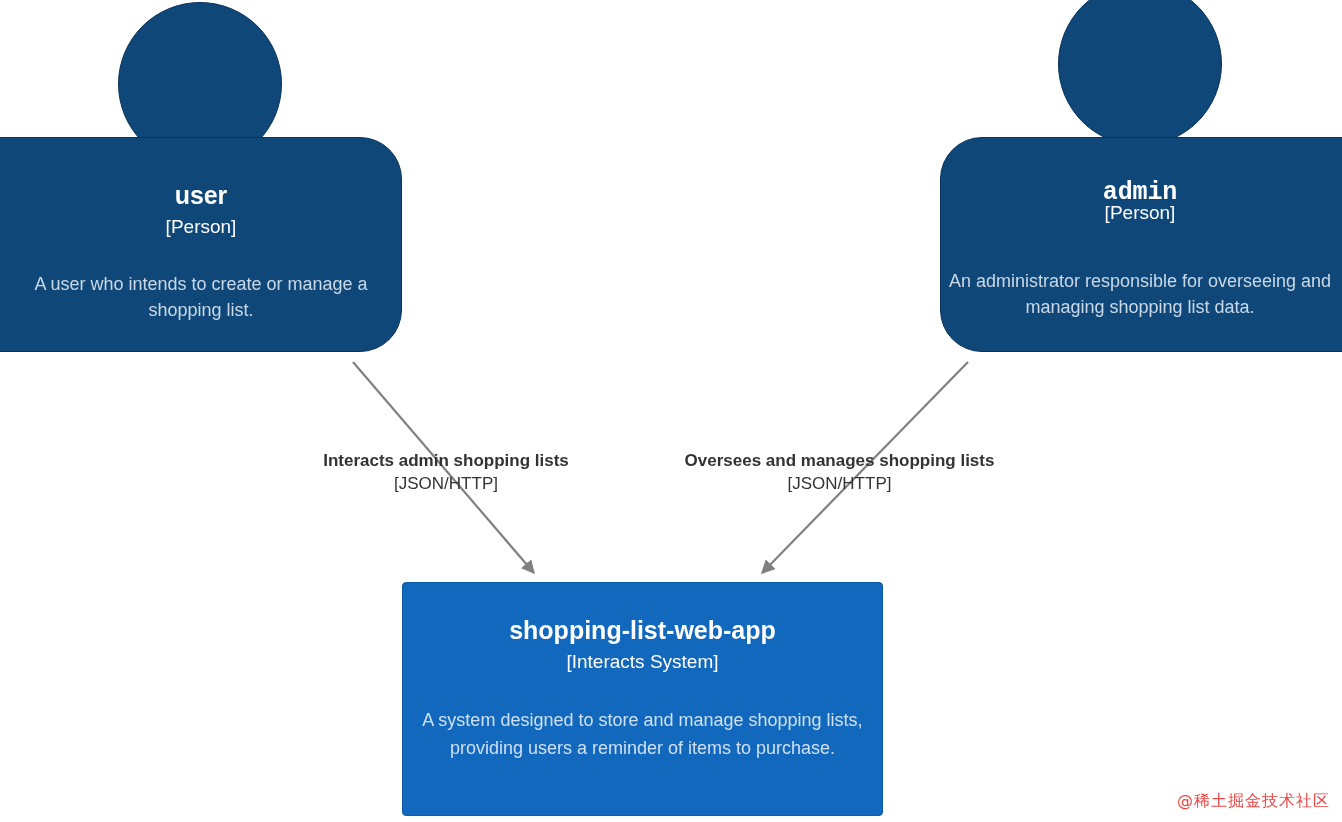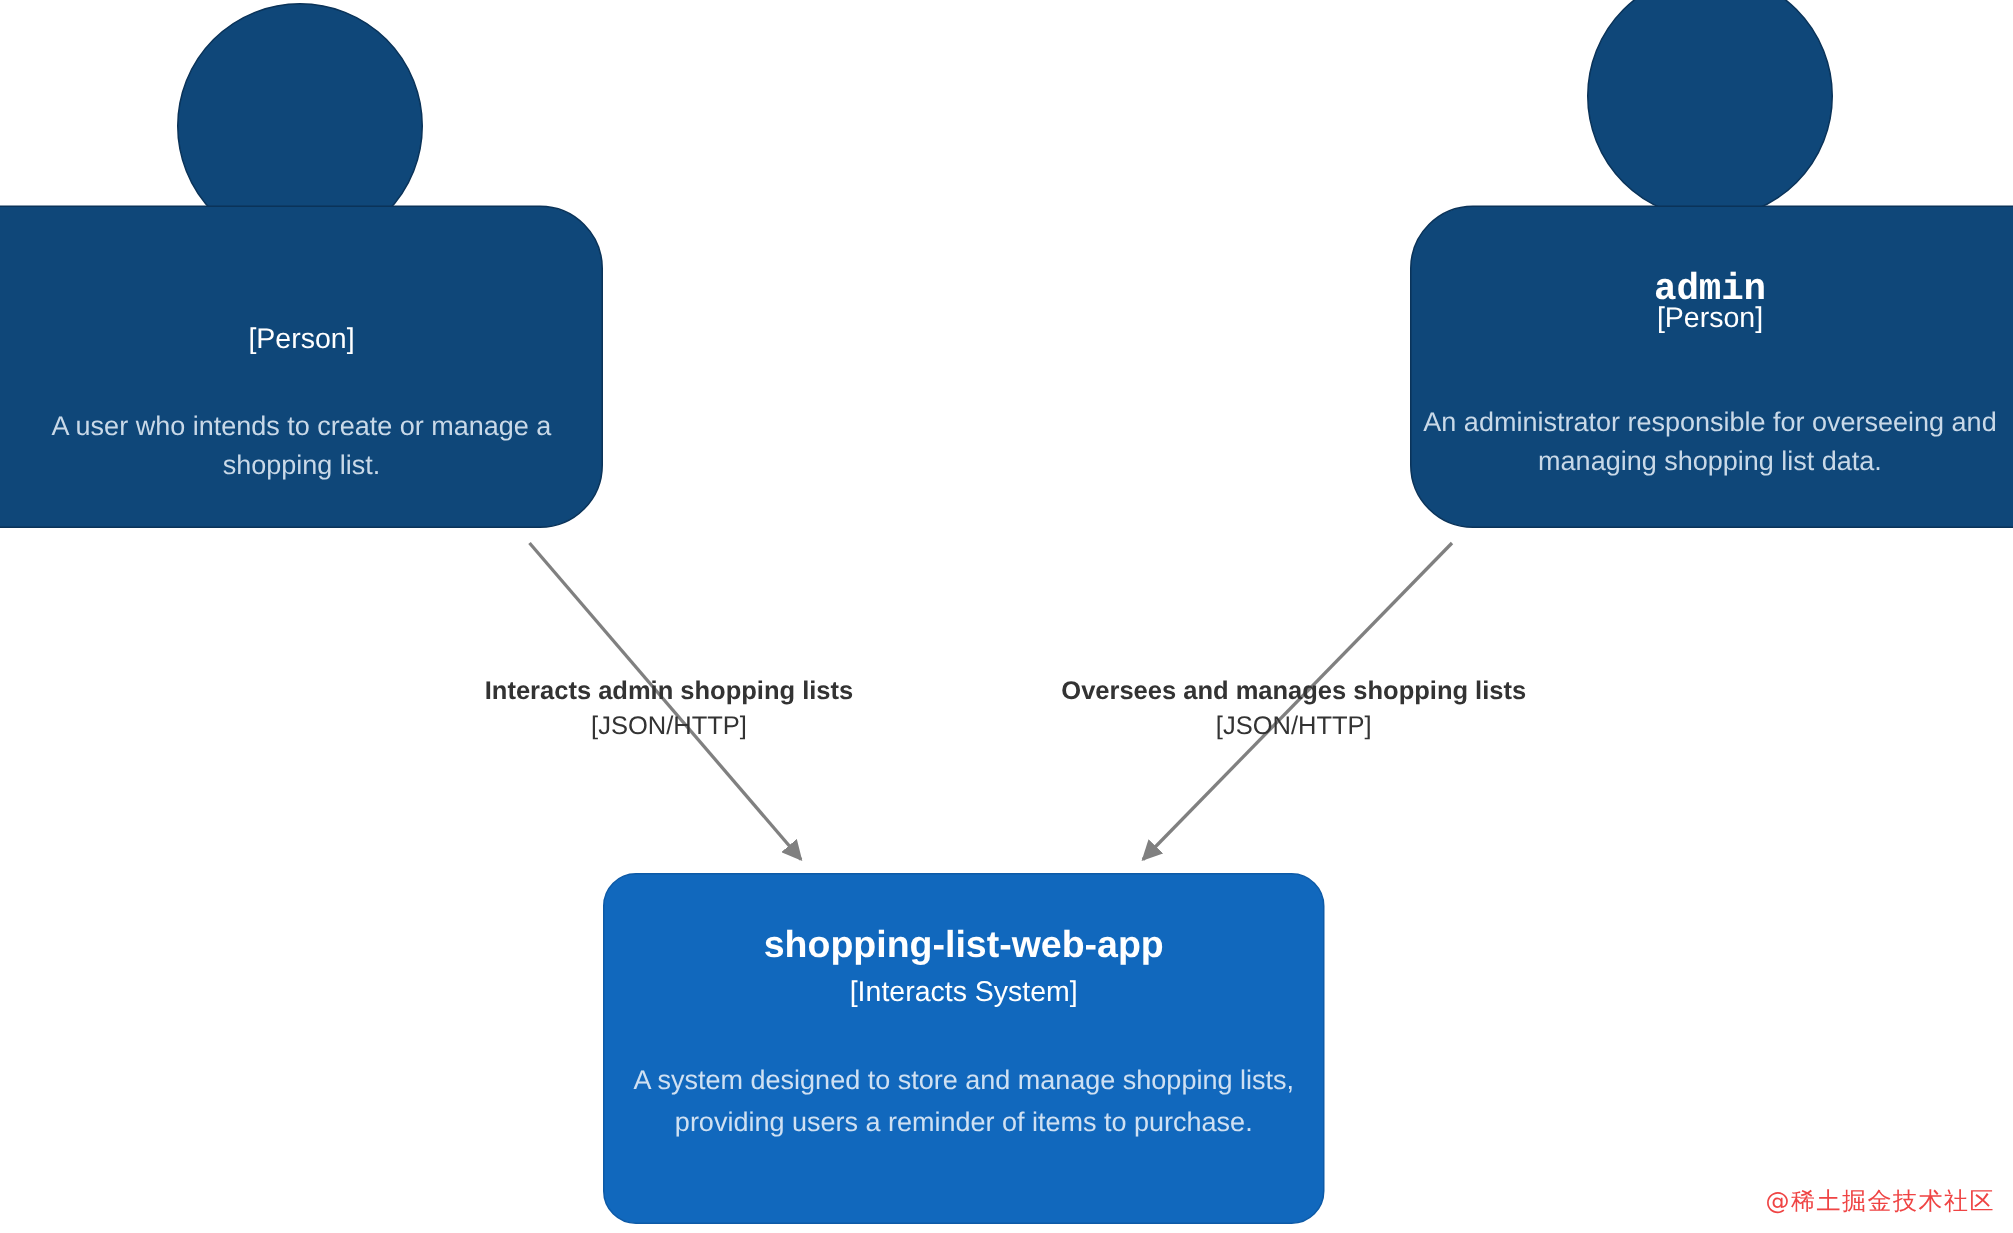--- a/index.html
+++ b/index.html
@@ -71,21 +71,21 @@
     font-size: 18px;
     line-height: 26px;
     margin-top: 15px;
   }
 
   
   .system-box {
     position: absolute;
     background: #1168bd;
     border: 1px solid #0d5aa7;
-    border-radius: 22px;
+    border-radius: 4px;
     box-sizing: border-box;
   }
   .system-title {
     color: #ffffff;
     font-weight: bold;
     font-size: 25px;
     line-height: 32px;
   }
   .system-tech {
     color: #ffffff;
@@ -141,38 +141,39 @@
         <path d="M 0 0 L 10 5 L 0 10 z" fill="#808080"></path>
       </marker>
     </defs>
     <line x1="353" y1="362" x2="534" y2="573" stroke="#808080" stroke-width="2.2" marker-end="url(#arrow-gray)"></line>
     <line x1="968" y1="362" x2="762" y2="573" stroke="#808080" stroke-width="2.2" marker-end="url(#arrow-gray)"></line>
   </svg>
 
   <div class="person" style="left:0px; top:0px; width:402px; height:352px;">
     <div class="person-head" style="left:118px; top:2px; width:164px; height:164px;"></div>
     <div class="person-body" style="left:-44px; top:137px; width:446px; height:215px;"></div>
+    <div class="node-text node-title" style="top:180px;">user</div>
     <div class="node-text node-tech" style="top:214px;">[Person]</div>
     <div class="node-text node-desc" style="top:256px; padding:0 8px;">A user who intends to create or manage a shopping list.</div>
   </div>
 
   <div class="person" style="left:940px; top:0px; width:402px; height:352px;">
     <div class="person-head" style="left:118px; top:-18px; width:164px; height:164px;"></div>
     <div class="person-body" style="left:0px; top:137px; width:446px; height:215px;"></div>
     <div class="node-text node-title" style="top:178px; width:400px;font-family:Liberation Mono, monospace;">admin</div>
     <div class="node-text node-tech" style="top:200px; width:400px;">[Person]</div>
     <div class="node-text node-desc" style="top:253px; width:400px; padding:0 4px;">An administrator responsible for overseeing and managing shopping list data.</div>
   </div>
 
   <div class="edge-label" style="left:296px; top:450px; width:300px;">
     <div class="edge-label-title">Interacts admin shopping lists</div>
     <div class="edge-label-tech">[JSON/HTTP]</div>
   </div>
 
-  <div class="edge-label" style="left:675px; top:450px; width:375px;">
+  <div class="edge-label" style="left:652px; top:450px; width:375px;">
     <div class="edge-label-title">Oversees and manages shopping lists</div>
     <div class="edge-label-tech">[JSON/HTTP]</div>
   </div>
 
   <div class="system-box" style="left:402px; top:582px; width:481px; height:234px;">
     <div class="node-text system-title" style="top:31px;">shopping-list-web-app</div>
     <div class="node-text system-tech" style="top:66px;">[Interacts System]</div>
     <div class="node-text system-desc" style="top:123px; padding:0 12px;">A system designed to store and manage shopping lists, providing users a reminder of items to purchase.</div>
   </div>
 

